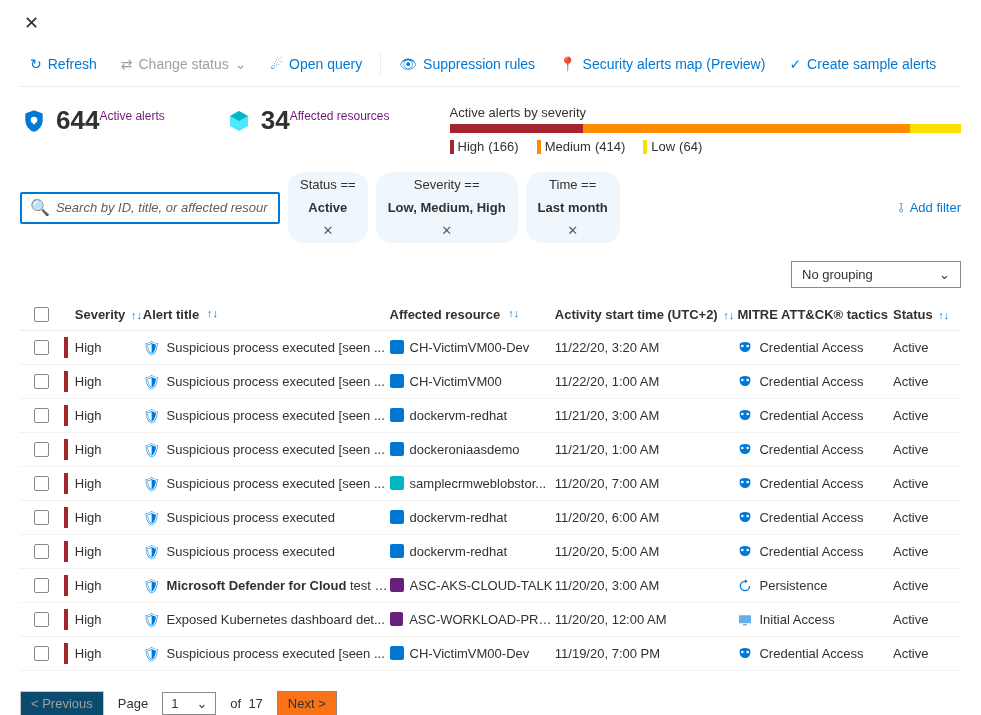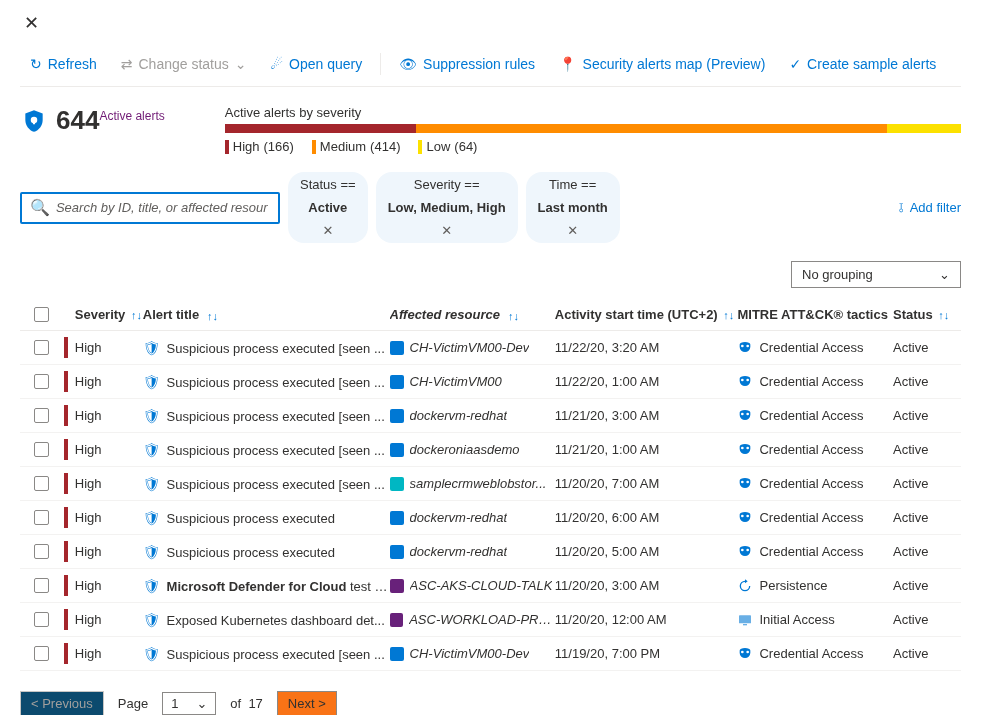--- a/index.html
+++ b/index.html
@@ -37,22 +37,22 @@
 .group-row{display:flex;justify-content:flex-end;margin-bottom:11px;}
 .group-select{border:1px solid #8a8886;padding:5px 10px;font-size:13px;width:170px;display:flex;justify-content:space-between;align-items:center;cursor:pointer;}
 .table{width:100%;font-size:13px;}
 .thead{display:flex;align-items:center;padding:8px 0;border-bottom:1px solid #edebe9;font-weight:600;}
 .thead .sort{color:#0078d4;margin-left:2px;font-size:11px;}
 .row{display:flex;align-items:center;border-bottom:1px solid #f3f2f1;position:relative;height:34px;}
 .sev-mark{position:absolute;left:44px;top:6px;bottom:6px;width:4px;background:#a4262c;}
 .ck{width:44px;display:flex;justify-content:center;}
 .ck-box{width:15px;height:15px;border:1px solid #8a8886;border-radius:2px;}
 .c-sev{width:82px;padding-left:12px;}
-.c-title{width:254px;display:flex;align-items:flex-end;gap:6px;overflow:hidden;}
-.c-res{width:170px;display:flex;align-items:flex-end;gap:6px;overflow:hidden;font-style:italic;}
+.c-title{width:254px;display:flex;align-items:flex-start;gap:6px;overflow:hidden;}
+.c-res{width:170px;display:flex;align-items:flex-start;gap:6px;overflow:hidden;}
 .c-time{width:188px;}
 .c-tac{width:160px;display:flex;align-items:center;gap:6px;}
 .c-status{width:70px;}
 .cell-txt{white-space:nowrap;overflow:hidden;text-overflow:ellipsis;}
 .ico-shield{color:#0078d4;font-size:14px;}
 .res-ico{width:14px;height:14px;display:inline-block;background:#0078d4;border-radius:2px;}
 .res-ico.aks{background:#68217a;}
 .res-ico.stor{background:#00b7c3;}
 .pager{display:flex;align-items:center;gap:14px;margin-top:20px;font-size:13px;}
 .pbtn{border:1px solid #8a8886;padding:4px 10px;cursor:pointer;background:#f97316;}
@@ -103,20 +103,32 @@
       <span class="metric-ico">
         <svg width="26" height="26" viewBox="0 0 24 24">
               <path fill="#0078d4" d="M12 2l8 3v6c0 5-3.4 9.5-8 11-4.6-1.5-8-6-8-11V5l8-3z"></path>
               <circle cx="12" cy="11" r="3" fill="#fff"></circle>
               <rect x="11" y="10" width="2" height="5" fill="#fff"></rect>
             </svg>
       </span>
       <span class="metric-num">644</span>
     </div>
     <span class="metric-lbl">Active alerts</span>
+  </div>
+  <div class="metric">
+    <div class="metric-top">
+      <span class="metric-ico">
+        <svg width="24" height="24" viewBox="0 0 24 24">
+              <path fill="#50e6ff" d="M12 2l9 5v10l-9 5-9-5V7z"></path>
+              <path fill="#00b7c3" d="M12 2l9 5-9 5-9-5z"></path>
+            </svg>
+      </span>
+      <span class="metric-num">34</span>
+    </div>
+    <span class="metric-lbl">Affected resources</span>
   </div>
   <div class="sevbox">
     <div class="sevtitle">Active alerts by severity</div>
     <div class="sevbar">
       <div class="seg-high"></div>
           <div class="seg-med"></div>
           <div class="seg-low"></div>
     </div>
     <div class="sev-leg">
       <span>

